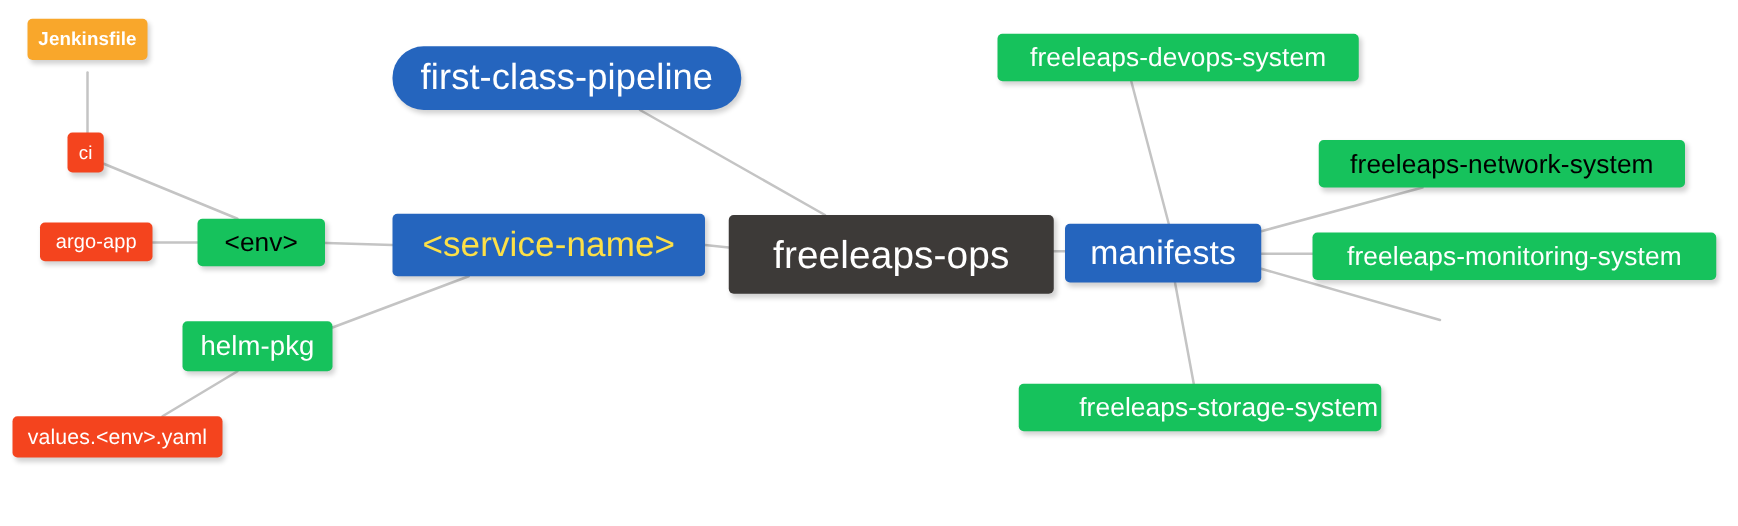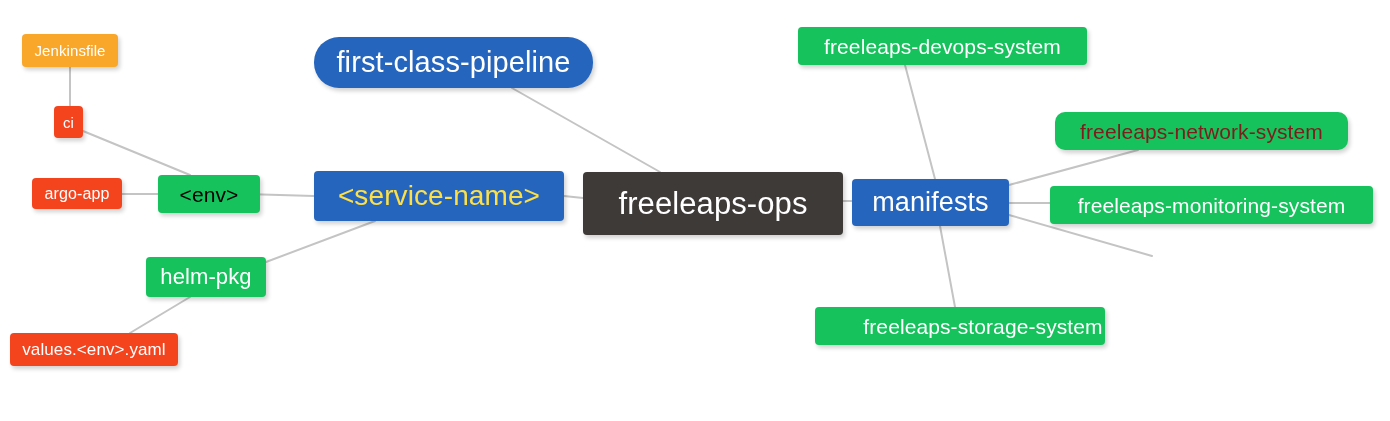--- a/index.html
+++ b/index.html
@@ -55,21 +55,21 @@
       <line x1="130" y1="333" x2="190" y2="297" stroke="#c4c4c4" stroke-width="2" stroke-linecap="round"></line>
       <line x1="564" y1="196" x2="583" y2="198" stroke="#c4c4c4" stroke-width="2" stroke-linecap="round"></line>
       <line x1="512" y1="88" x2="660" y2="172" stroke="#c4c4c4" stroke-width="2" stroke-linecap="round"></line>
       <line x1="843" y1="201" x2="852" y2="201" stroke="#c4c4c4" stroke-width="2" stroke-linecap="round"></line>
       <line x1="935" y1="179" x2="905" y2="65" stroke="#c4c4c4" stroke-width="2" stroke-linecap="round"></line>
       <line x1="1009" y1="185" x2="1138" y2="150" stroke="#c4c4c4" stroke-width="2" stroke-linecap="round"></line>
       <line x1="1009" y1="203" x2="1050" y2="203" stroke="#c4c4c4" stroke-width="2" stroke-linecap="round"></line>
       <line x1="1009" y1="215" x2="1152" y2="256" stroke="#c4c4c4" stroke-width="2" stroke-linecap="round"></line>
       <line x1="940" y1="226" x2="955" y2="307" stroke="#c4c4c4" stroke-width="2" stroke-linecap="round"></line>
     </svg>
-<div class="node" style="left: 22px; top: 34px; width: 96px; height: 33px; background: rgb(249, 167, 43); font-size: 15px; color: rgb(255, 255, 255);">
+<div class="node" style="left: 22px; top: 15px; width: 96px; height: 33px; background: rgb(249, 167, 43); font-size: 15px; color: rgb(255, 255, 255); font-weight: bold;">
       <span>Jenkinsfile</span>
     </div>
     <div class="node" style="left: 54px; top: 106px; width: 29px; height: 32px; background: rgb(244, 68, 30); font-size: 15px; color: rgb(255, 255, 255);">
       <span>ci</span>
     </div>
     <div class="node" style="left: 32px; top: 178px; width: 90px; height: 31px; background: rgb(244, 68, 30); font-size: 16px; color: rgb(255, 255, 255); text-align: right;">
       <span>argo-app</span>
     </div>
     <div class="node" style="left: 158px; top: 175px; width: 102px; height: 38px; background: rgb(22, 194, 92); font-size: 21px; color: #000000;">
       <span>&lt;env&gt;</span>
@@ -88,21 +88,21 @@
     </div>
     <div class="node" style="left: 583px; top: 172px; width: 260px; height: 63px; background: rgb(61, 58, 56); font-size: 31px; color: rgb(255, 255, 255);">
       <span>freeleaps-ops</span>
     </div>
     <div class="node" style="left: 852px; top: 179px; width: 157px; height: 47px; background: rgb(37, 101, 190); font-size: 27px; color: rgb(255, 255, 255);">
       <span>manifests</span>
     </div>
     <div class="node" style="left: 798px; top: 27px; width: 289px; height: 38px; background: rgb(22, 194, 92); font-size: 21px; color: rgb(255, 255, 255);">
       <span>freeleaps-devops-system</span>
     </div>
-    <div class="node" style="left: 1055px; top: 112px; width: 293px; height: 38px; background: rgb(22, 194, 92); font-size: 21px; color: #7f1d1d; border-radius: 10px;">
+    <div class="node" style="left: 1055px; top: 112px; width: 293px; height: 38px; background: rgb(22, 194, 92); font-size: 21px; color: #000000;">
       <span>freeleaps-network-system</span>
     </div>
     <div class="node" style="left: 1050px; top: 186px; width: 323px; height: 38px; background: rgb(22, 194, 92); font-size: 21px; color: rgb(255, 255, 255);">
       <span>freeleaps-monitoring-system</span>
     </div>
     <div class="node" style="left: 815px; top: 307px; width: 290px; height: 38px; background: rgb(22, 194, 92); font-size: 21px; color: rgb(255, 255, 255); padding-left: 46px;">
       <span>freeleaps-storage-system</span>
     </div>
   </div>
 

